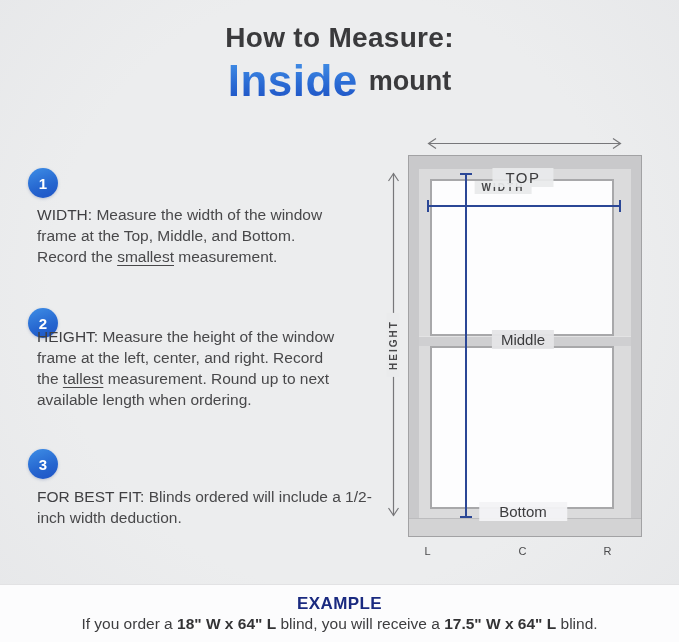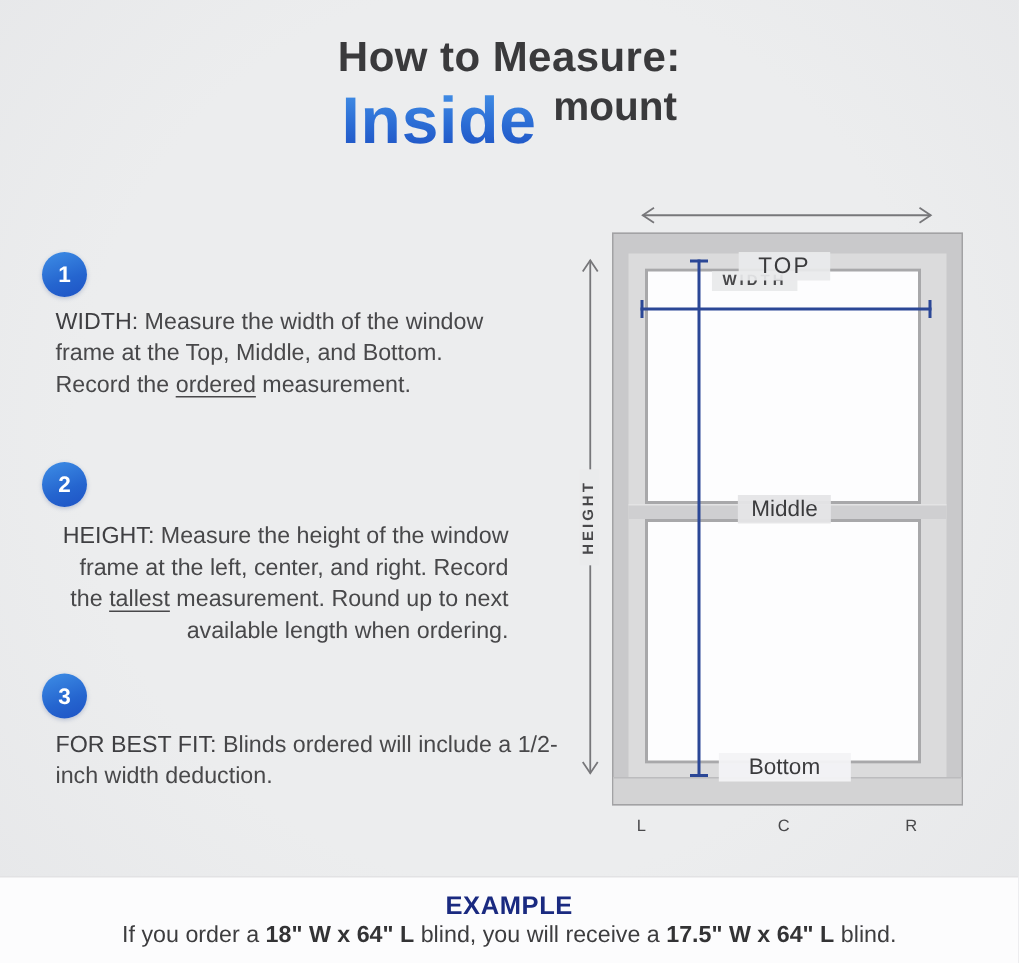--- a/index.html
+++ b/index.html
@@ -5,21 +5,21 @@
   * { margin:0; padding:0; box-sizing:border-box; }
   body { font-family:"Liberation Sans", sans-serif; background:#eaebec; }
   .page {
     position:relative; width:679px; height:642px; overflow:hidden;
     background:radial-gradient(ellipse at 50% 45%, #ecedee 60%, #e6e7e9 100%);
   }
 
   
   .title-block { position:absolute; top:22px; left:0; width:100%; text-align:center; }
   .title-line1 { font-size:28px; font-weight:700; color:#3a3a3c; letter-spacing:0.3px; }
-  .title-line2 { display:flex; justify-content:center; align-items:flex-start; gap:11px; margin-top:2px; }
+  .title-line2 { display:flex; justify-content:center; align-items:center; gap:11px; margin-top:2px; }
   .title-highlight {
     font-size:44px; font-weight:700; letter-spacing:0.5px;
     background:linear-gradient(180deg,#4796e9 0%,#2a6bd4 55%,#1b4cc0 100%);
     -webkit-background-clip:text; background-clip:text;
     -webkit-text-fill-color:transparent; color:#1f5ac9;
   }
   .title-suffix { font-size:27px; font-weight:600; color:#3a3a3c; }
 
   
   .step-circle {
@@ -29,21 +29,21 @@
     display:flex; align-items:center; justify-content:center;
     box-shadow:0 1px 3px rgba(90,110,160,0.35);
   }
   .c1 { top:168px; } .c2 { top:308px; } .c3 { top:449px; }
   .step-text {
     position:absolute; left:37px; font-size:15.5px; line-height:21px; color:#48484a;
   }
   .step-text b { font-weight:400; color:#3f3f42; }
   .step-text u { text-decoration:underline; text-underline-offset:3px; text-decoration-thickness:1px; }
   .t1 { top:204px; width:300px; }
-  .t2 { top:347px; width:302px;text-align:right; }
+  .t2 { top:326px; width:302px; }
   .t3 { top:486px; width:338px; }
 
   
   .arrow-svg { position:absolute; display:block; }
   .arrow-label {
     position:absolute; background:#eaebec; color:#48484a;
     font-size:10px; font-weight:600; letter-spacing:2px;
   }
   .width-arrow-label { top:137px; left:503px; transform:translateX(-50%); padding:1px 7px;margin-top:44px; }
   .height-arrow-label {
@@ -104,21 +104,21 @@
 
   <div class="title-block">
     <div class="title-line1">How to Measure:</div>
     <div class="title-line2">
       <span class="title-highlight">Inside</span>
       <span class="title-suffix">mount</span>
     </div>
   </div>
 
   <div class="step-circle c1">1</div>
-  <p class="step-text t1"><b>WIDTH:</b><span> Measure the width of the window frame at the Top, Middle, and Bottom. Record the </span><u>ordered</u><span> measurement.</span></p>
+  <p class="step-text t1"><b>WIDTH:</b><span> Measure the width of the window frame at the Top, Middle, and Bottom. Record the </span><u>smallest</u><span> measurement.</span></p>
 
   <div class="step-circle c2">2</div>
   <p class="step-text t2"><b>HEIGHT:</b><span> Measure the height of the window frame at the left, center, and right. Record the </span><u>tallest</u><span> measurement. Round up to next available length when ordering.</span></p>
 
   <div class="step-circle c3">3</div>
   <p class="step-text t3"><b>FOR BEST FIT:</b><span> Blinds ordered will include a 1/2-inch width deduction.</span><u></u><span></span></p>
 
   <div class="window-outer">
     <div class="window-casing"></div>
     <div class="pane pane-upper"></div>

